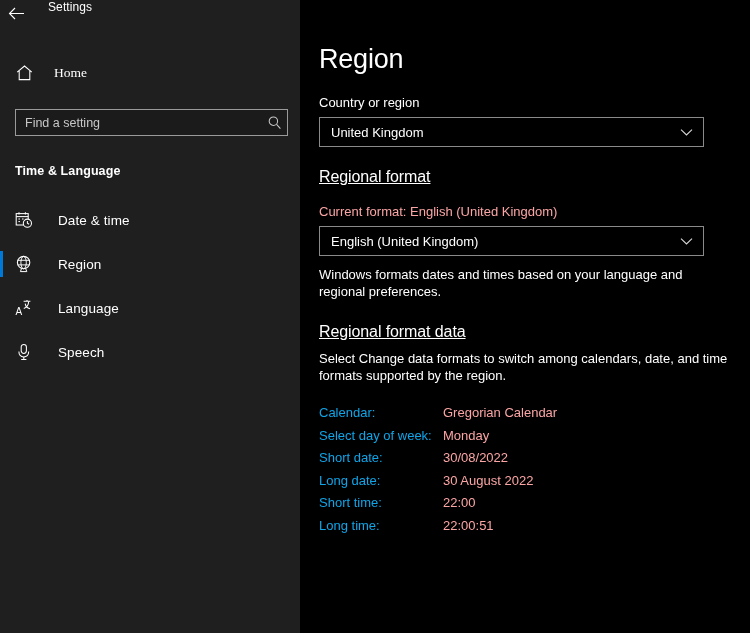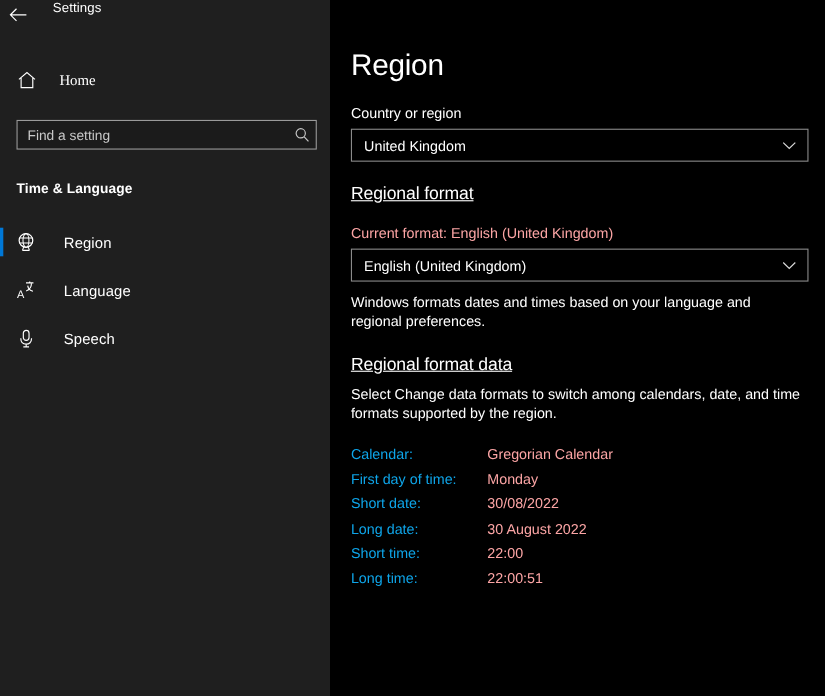--- a/index.html
+++ b/index.html
@@ -82,21 +82,21 @@
     padding-left:19px; position:relative;
   }
   .page-title {
     color:#ffffff; font-size:27px; font-weight:normal;
     margin-top:44px; letter-spacing:-0.2px;
   }
   .field-label {
     color:#ffffff; font-size:13px; margin-top:20px;
   }
   .dropdown {
-    width:416px; height:30px;
+    width:385px; height:30px;
     border:1px solid #8a8a8a; background:#000;
     margin-top:7px;
     display:flex; align-items:center; justify-content:space-between;
     padding:0 9px 0 11px; cursor:pointer;
   }
   .dropdown-value { color:#ffffff; font-size:13px; }
   .chevron { display:flex; align-items:center; justify-content:center; width:16px; }
   .helper {
     color:#ffffff; font-size:13px; margin-top:10px;
     width:404px; line-height:1.33;
@@ -149,20 +149,34 @@
           <circle cx="6.4" cy="6.2" r="4.2" fill="none" stroke="#c8c8c8" stroke-width="1.05"></circle>
           <path d="M9.6 9.4 L13.4 13.6" stroke="#c8c8c8" stroke-width="1.05" fill="none"></path>
         </svg>
       </span>
     </div>
 
     <div class="group-title">Time &amp; Language</div>
 
     <div class="nav">
 
+      <div class="nav-item">
+
+        <span class="nav-icon">
+          <svg width="18" height="18" viewBox="0 0 18 18">
+            <rect x="1.2" y="2.6" width="12" height="11.4" fill="none" stroke="#ffffff" stroke-width="1.05"></rect>
+            <path d="M1.2 5.6 H13.2" stroke="#ffffff" stroke-width="1.05"></path>
+            <path d="M4 1.3 V3.6 M10.4 1.3 V3.6" stroke="#ffffff" stroke-width="1.05"></path>
+            <path d="M3.4 8 H5 M7 8 H8.6 M3.4 10.6 H5" stroke="#ffffff" stroke-width="1"></path>
+            <circle cx="12.4" cy="12.2" r="4.1" fill="#1f1f1f" stroke="#ffffff" stroke-width="1.05"></circle>
+            <path d="M12.4 9.9 V12.3 L14.1 13.3" fill="none" stroke="#ffffff" stroke-width="1.05"></path>
+          </svg>
+        </span>
+        <span class="nav-label">Date &amp; time</span>
+      </div>
 
       <div class="nav-item selected">
         <span class="sel-bar"></span>
         <span class="nav-icon">
           <svg width="18" height="18" viewBox="0 0 18 18">
             <circle cx="8.6" cy="7.6" r="6.2" fill="none" stroke="#ffffff" stroke-width="1.1"></circle>
             <ellipse cx="8.6" cy="7.6" rx="2.7" ry="6.2" fill="none" stroke="#ffffff" stroke-width="0.95"></ellipse>
             <path d="M2.6 5.3 H14.6 M2.6 9.9 H14.6" stroke="#ffffff" stroke-width="0.95" fill="none"></path>
             <path d="M6.6 13.4 L5.4 16.6 M10.6 13.4 L11.8 16.6 M5.4 16.6 H11.8" stroke="#ffffff" stroke-width="1" fill="none"></path>
           </svg>
@@ -226,21 +240,21 @@
 
     <div class="section-heading tight">Regional format data</div>
     <div class="desc">Select Change data formats to switch among calendars, date, and time formats supported by the region.</div>
 
     <div class="data-table">
       <div class="data-row">
         <span class="data-key">Calendar:</span>
         <span class="data-val">Gregorian Calendar</span>
       </div>
       <div class="data-row">
-        <span class="data-key">First day of time:</span>
+        <span class="data-key">Select day of week:</span>
         <span class="data-val">Monday</span>
       </div>
       <div class="data-row">
         <span class="data-key">Short date:</span>
         <span class="data-val">30/08/2022</span>
       </div>
       <div class="data-row">
         <span class="data-key">Long date:</span>
         <span class="data-val">30 August 2022</span>
       </div>

